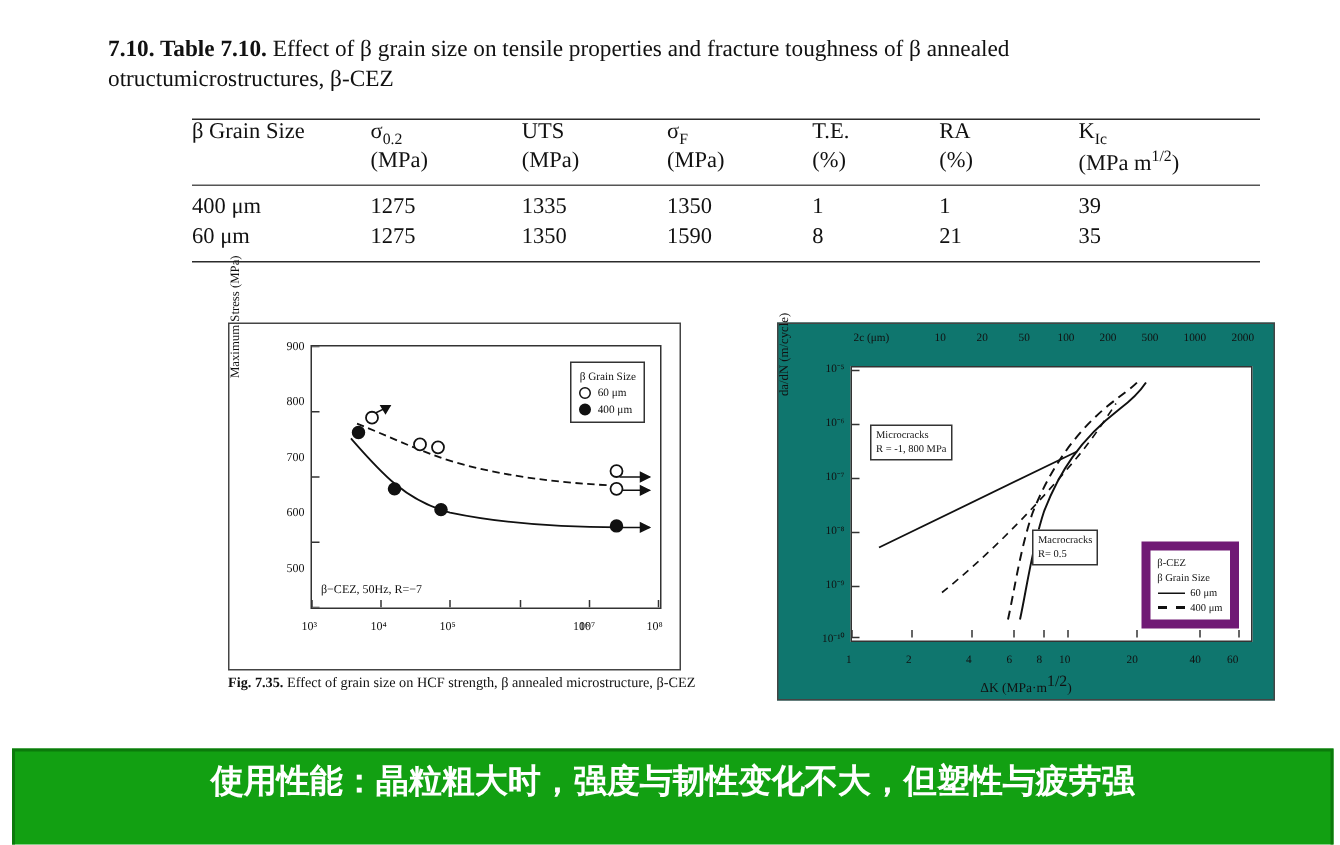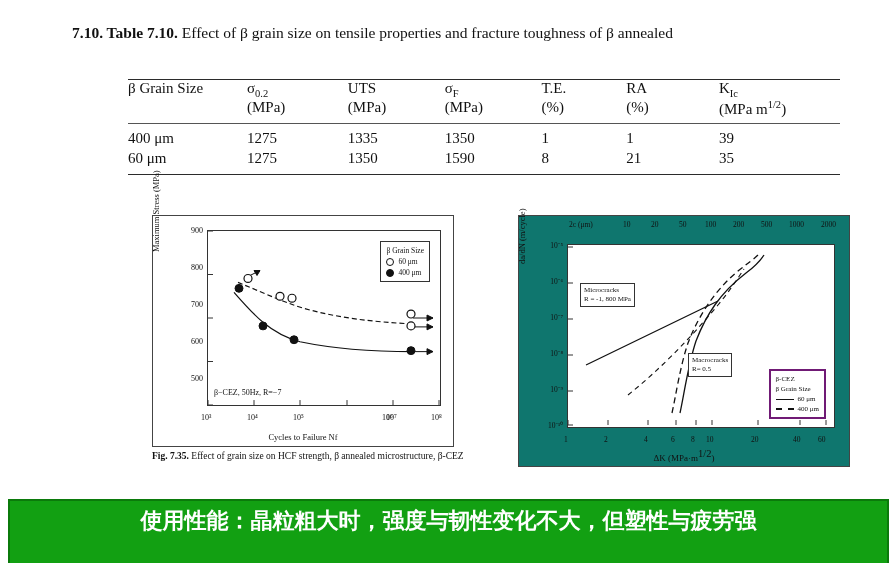--- a/index.html
+++ b/index.html
@@ -54,37 +54,40 @@
 
   
   .figR{position:absolute;left:518px;top:4px;width:330px;height:250px;background:#0f766e;border:1px solid #444;}
   .figR .plotareaR{position:absolute;left:48px;top:28px;right:14px;bottom:38px;border:1px solid #333;background:#fff;}
   .ylabelR{position:absolute;left:-2px;top:48px;transform:rotate(-90deg);transform-origin:left top;font-size:8.5px;white-space:nowrap;color:#111;}
   .xlabelR{position:absolute;left:0;right:0;bottom:3px;text-align:center;font-size:9px;color:#111;}
   .toplabelR{position:absolute;top:4px;left:48px;right:14px;font-size:7.5px;color:#111;}
   .ytickR{position:absolute;left:8px;font-size:7.5px;color:#111;width:36px;text-align:right;}
   .xtickR{position:absolute;font-size:7.5px;color:#111;white-space:nowrap;}
   .boxnote{position:absolute;border:1px solid #333;background:#fff;font-size:7px;line-height:9px;padding:2px 3px;color:#111;}
-  .legendR{position:absolute;right:8px;bottom:8px;border:2px solid #701a75;background:#fff;padding:3px 5px;font-size:7px;line-height:10px;color:#111;}
+  .legendR{position:absolute;right:8px;bottom:8px;border:6px solid #701a75;background:#fff;padding:3px 5px;font-size:7px;line-height:10px;color:#111;}
   .legendR .lineS{display:inline-block;width:18px;border-top:1px solid #111;vertical-align:middle;margin-right:4px;}
   .legendR .lineD{display:inline-block;width:18px;border-top:2px dashed #111;vertical-align:middle;margin-right:4px;}
 
   
   .banner{position:absolute;left:8px;top:484px;width:877px;height:72px;background:#12a012;border:2px solid #0b7a0b;}
   .banner .txt{color:#ffffff;font-family:"Liberation Serif",serif;font-size:22px;line-height:32px;text-align:center;padding-top:4px;font-weight:bold;}
 </style>
 </head>
 <body>
 
 <div id="page">
 
   <div class="title-block">
     <div class="title-line">
       <span class="title-prefix">7.10. </span><span class="title-prefix">Table 7.10.</span>
       <span>Effect of β grain size on tensile properties and fracture toughness of β annealed</span>
+    </div>
+    <div class="title-line title-line2">
+      <span>otructu</span><span>microstructures, β-CEZ</span>
     </div>
   </div>
 
   <div class="table-wrap">
     <div class="rule"></div>
     <table class="data">
       <tbody>
           <tr class="hdr-top">
         <th class="col0">β Grain Size</th>
         <th class="col1"><span>σ</span><span class="sub">0.2</span></th>
@@ -198,21 +201,20 @@
         <div class="annoL">β−CEZ, 50Hz, R=−7</div>
       </div>
 
       <div class="xtickL" style="left:48px;bottom:24px;">10³</div>
       <div class="xtickL" style="left:94px;bottom:24px;">10⁴</div>
       <div class="xtickL" style="left:140px;bottom:24px;">10⁵</div>
       <div class="xtickL" style="left:187px;bottom:24px;margin-left:42px;">10⁶</div>
       <div class="xtickL" style="left:233px;bottom:24px;">10⁷</div>
       <div class="xtickL" style="left:278px;bottom:24px;">10⁸</div>
 
-      <div class="xlabelL">Cycles to Failure Nf</div>
     </div>
 
     <div class="figcapL">
       <b>Fig. 7.35.</b><span> Effect of grain size on HCF strength, β annealed microstructure, β-CEZ</span>
     </div>
 
     <div class="figR">
       <div class="toplabelR">
         <span style="position:absolute;left:2px;">2c (μm)</span>
         <span style="position:absolute;left:56px;">10</span>

